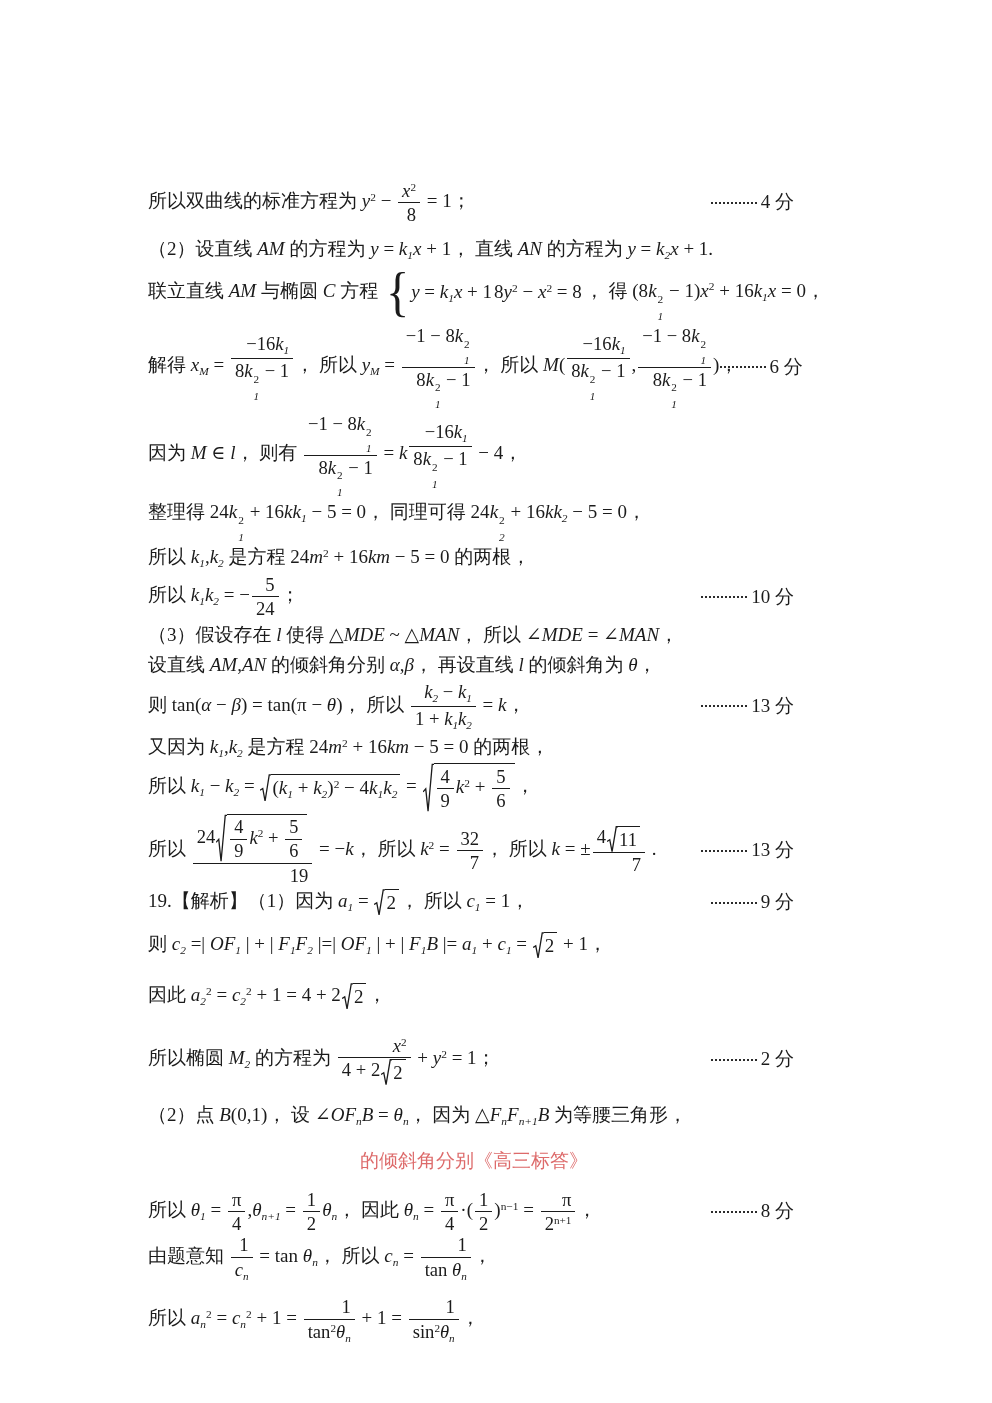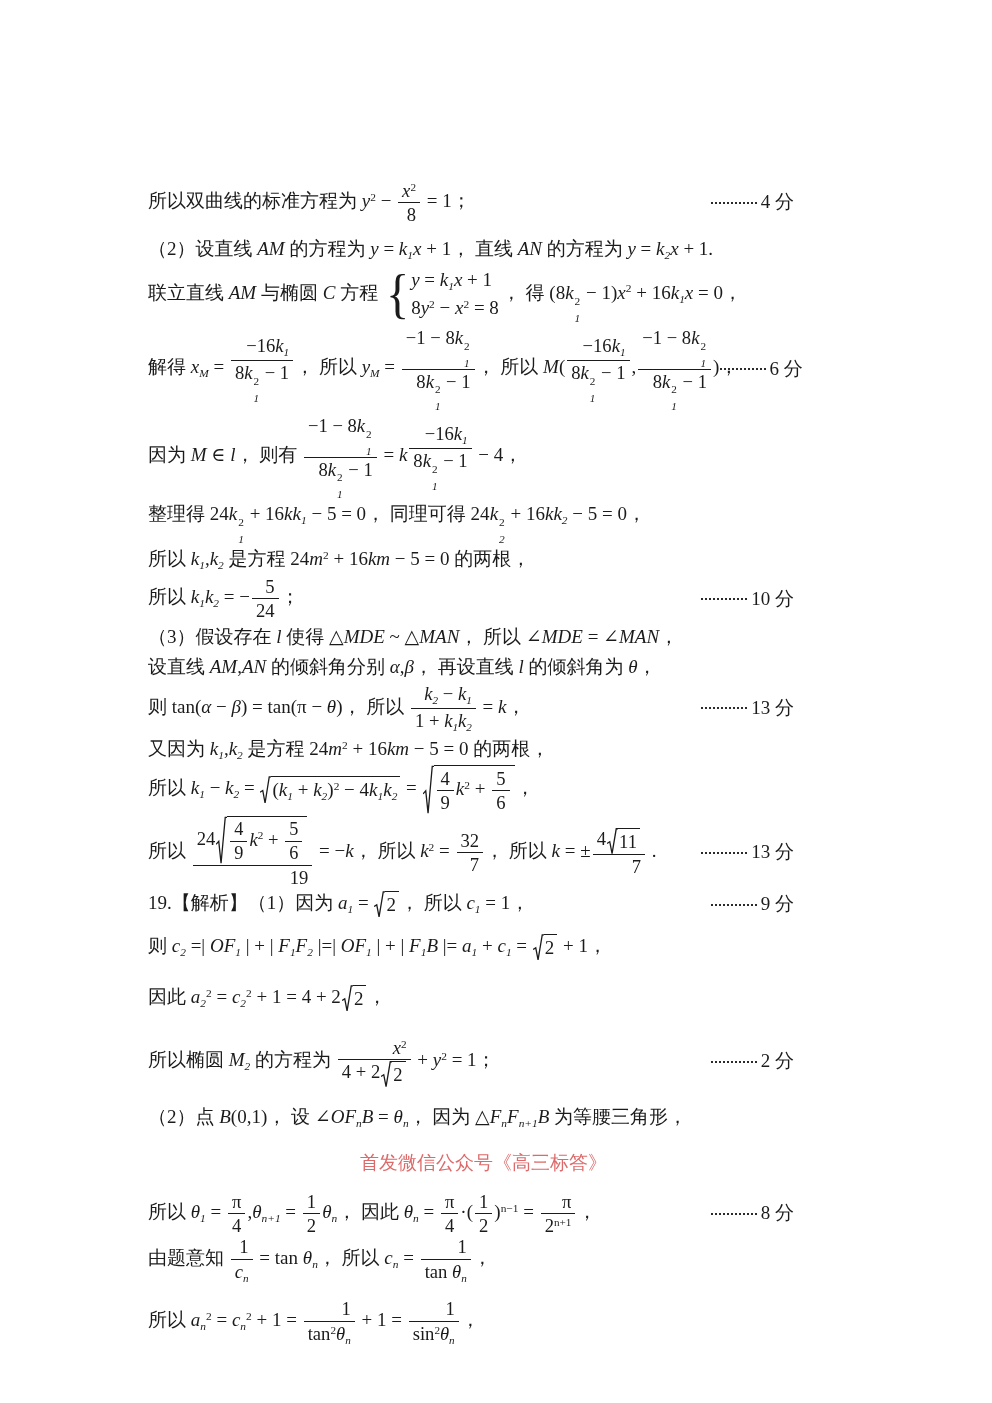--- a/index.html
+++ b/index.html
@@ -42,21 +42,21 @@
   }
   .frac > .num,.frac > .den{display:block;padding:0 4px;line-height:1.25;white-space:pre;}
   .frac > .den{border-top:1.4px solid #1b1b1b;}
   
   .sqrt{display:inline-flex;align-items:stretch;vertical-align:middle;margin:0 1px;}
   .sqrt svg{width:11px;align-self:stretch;flex:0 0 11px;}
   .sqin{border-top:1.4px solid #1b1b1b;padding:1px 3px 0 1px;display:inline-block;white-space:pre;}
   
   .cases{display:inline-flex;align-items:center;vertical-align:middle;margin:0 3px;}
   .cbrace{font-size:2.55em;line-height:1;font-weight:400;transform:scaleY(1.12);margin-right:2px;}
-  .crows{display:flex;flex-direction:column;gap:2px;align-items:flex-start;}
+  .crows{display:flex;gap:2px;align-items:flex-start;}
   .crow{white-space:pre;}
   
   .scoregrp{display:flex;align-items:center;margin-left:auto;flex:0 1 auto;min-width:0;}
   .leader{flex:0 1 206px;min-width:46px;height:0;border-top:2.6px dotted #2b2b2b;margin:0 4px 0 28px;}
   .score{white-space:nowrap;text-align:center;}
   
   #doc .line:nth-child(1){margin-top:0;}
   #doc .line:nth-child(2){margin:10px 0 6px;}
   #doc .line:nth-child(10){margin-top:6px;}
   #doc .line:nth-child(16){margin-top:16px;margin-bottom:6px;}
@@ -102,18 +102,18 @@
       <div class="line"><span class="content"><span class="tk tk-s">则 </span><span class="tk tk-i">c</span><span class="tk tk-sub">2</span><span class="tk tk-s"> =| </span><span class="tk tk-i">OF</span><span class="tk tk-sub">1</span><span class="tk tk-s"> | + | </span><span class="tk tk-i">F</span><span class="tk tk-sub">1</span><span class="tk tk-i">F</span><span class="tk tk-sub">2</span><span class="tk tk-s"> |=| </span><span class="tk tk-i">OF</span><span class="tk tk-sub">1</span><span class="tk tk-s"> | + | </span><span class="tk tk-i">F</span><span class="tk tk-sub">1</span><span class="tk tk-i">B</span><span class="tk tk-s"> |= </span><span class="tk tk-i">a</span><span class="tk tk-sub">1</span><span class="tk tk-s"> + </span><span class="tk tk-i">c</span><span class="tk tk-sub">1</span><span class="tk tk-s"> = </span><span class="sqrt"><svg viewBox="0 0 10 24" preserveAspectRatio="none">
               <path d="M0 14 L2.5 12.5 L4.6 23.3 L8.4 0.7 L10 0.7" fill="none" stroke="#1b1b1b" stroke-width="1.3" vector-effect="non-scaling-stroke"></path>
             </svg><span class="sqin"><span class="tk tk-s">2</span></span></span><span class="tk tk-s"> + 1，</span></span></div>
       <div class="line"><span class="content"><span class="tk tk-s">因此 </span><span class="tk tk-i">a</span><span class="tk tk-sub">2</span><span class="tk tk-sup">2</span><span class="tk tk-s"> = </span><span class="tk tk-i">c</span><span class="tk tk-sub">2</span><span class="tk tk-sup">2</span><span class="tk tk-s"> + 1 = 4 + 2</span><span class="sqrt"><svg viewBox="0 0 10 24" preserveAspectRatio="none">
               <path d="M0 14 L2.5 12.5 L4.6 23.3 L8.4 0.7 L10 0.7" fill="none" stroke="#1b1b1b" stroke-width="1.3" vector-effect="non-scaling-stroke"></path>
             </svg><span class="sqin"><span class="tk tk-s">2</span></span></span><span class="tk tk-s">，</span></span></div>
       <div class="line"><span class="content"><span class="tk tk-s">所以椭圆 </span><span class="tk tk-i">M</span><span class="tk tk-sub">2</span><span class="tk tk-s"> 的方程为 </span><span class="frac"><span class="num"><span class="tk tk-i">x</span><span class="tk tk-sup">2</span></span><span class="den"><span class="tk tk-s">4 + 2</span><span class="sqrt"><svg viewBox="0 0 10 24" preserveAspectRatio="none">
                   <path d="M0 14 L2.5 12.5 L4.6 23.3 L8.4 0.7 L10 0.7" fill="none" stroke="#1b1b1b" stroke-width="1.3" vector-effect="non-scaling-stroke"></path>
                 </svg><span class="sqin"><span class="tk tk-s">2</span></span></span></span></span><span class="tk tk-s"> + </span><span class="tk tk-i">y</span><span class="tk tk-sup">2</span><span class="tk tk-s"> = 1；</span></span><span class="scoregrp"><span class="leader"></span><span class="score">2 分</span></span></div>
       <div class="line"><span class="content"><span class="tk tk-s">（2）点 </span><span class="tk tk-i">B</span><span class="tk tk-s">(0,1)， 设 ∠</span><span class="tk tk-i">OF</span><span class="tk tk-sub">n</span><span class="tk tk-i">B</span><span class="tk tk-s"> = </span><span class="tk tk-i">θ</span><span class="tk tk-sub">n</span><span class="tk tk-s">， 因为 △</span><span class="tk tk-i">F</span><span class="tk tk-sub">n</span><span class="tk tk-i">F</span><span class="tk tk-sub">n+1</span><span class="tk tk-i">B</span><span class="tk tk-s"> 为等腰三角形，</span></span></div>
-      <div class="line red-line" style="color: rgb(221, 106, 106);"><span class="content"><span class="tk tk-s">首发微信公众号《高三标答》</span></span></div>
+      <div class="line red-line" style="color: rgb(221, 106, 106);"><span class="content"><span class="tk tk-s">的倾斜角分别《高三标答》</span></span></div>
       <div class="line"><span class="content"><span class="tk tk-s">所以 </span><span class="tk tk-i">θ</span><span class="tk tk-sub">1</span><span class="tk tk-s"> = </span><span class="frac"><span class="num"><span class="tk tk-s">π</span></span><span class="den"><span class="tk tk-s">4</span></span></span><span class="tk tk-s">,</span><span class="tk tk-i">θ</span><span class="tk tk-sub">n+1</span><span class="tk tk-s"> = </span><span class="frac"><span class="num"><span class="tk tk-s">1</span></span><span class="den"><span class="tk tk-s">2</span></span></span><span class="tk tk-i">θ</span><span class="tk tk-sub">n</span><span class="tk tk-s">， 因此 </span><span class="tk tk-i">θ</span><span class="tk tk-sub">n</span><span class="tk tk-s"> = </span><span class="frac"><span class="num"><span class="tk tk-s">π</span></span><span class="den"><span class="tk tk-s">4</span></span></span><span class="tk tk-s">·(</span><span class="frac"><span class="num"><span class="tk tk-s">1</span></span><span class="den"><span class="tk tk-s">2</span></span></span><span class="tk tk-s">)</span><span class="tk tk-sup">n−1</span><span class="tk tk-s"> = </span><span class="frac"><span class="num"><span class="tk tk-s">π</span></span><span class="den"><span class="tk tk-s">2</span><span class="tk tk-sup">n+1</span></span></span><span class="tk tk-s">，</span></span><span class="scoregrp"><span class="leader"></span><span class="score">8 分</span></span></div>
       <div class="line"><span class="content"><span class="tk tk-s">由题意知 </span><span class="frac"><span class="num"><span class="tk tk-s">1</span></span><span class="den"><span class="tk tk-i">c</span><span class="tk tk-sub">n</span></span></span><span class="tk tk-s"> = tan </span><span class="tk tk-i">θ</span><span class="tk tk-sub">n</span><span class="tk tk-s">， 所以 </span><span class="tk tk-i">c</span><span class="tk tk-sub">n</span><span class="tk tk-s"> = </span><span class="frac"><span class="num"><span class="tk tk-s">1</span></span><span class="den"><span class="tk tk-s">tan </span><span class="tk tk-i">θ</span><span class="tk tk-sub">n</span></span></span><span class="tk tk-s">，</span></span></div>
       <div class="line"><span class="content"><span class="tk tk-s">所以 </span><span class="tk tk-i">a</span><span class="tk tk-sub">n</span><span class="tk tk-sup">2</span><span class="tk tk-s"> = </span><span class="tk tk-i">c</span><span class="tk tk-sub">n</span><span class="tk tk-sup">2</span><span class="tk tk-s"> + 1 = </span><span class="frac"><span class="num"><span class="tk tk-s">1</span></span><span class="den"><span class="tk tk-s">tan</span><span class="tk tk-sup">2</span><span class="tk tk-i">θ</span><span class="tk tk-sub">n</span></span></span><span class="tk tk-s"> + 1 = </span><span class="frac"><span class="num"><span class="tk tk-s">1</span></span><span class="den"><span class="tk tk-s">sin</span><span class="tk tk-sup">2</span><span class="tk tk-i">θ</span><span class="tk tk-sub">n</span></span></span><span class="tk tk-s">，</span></span></div>
     </div>
 </div>
 
 </body></html>

